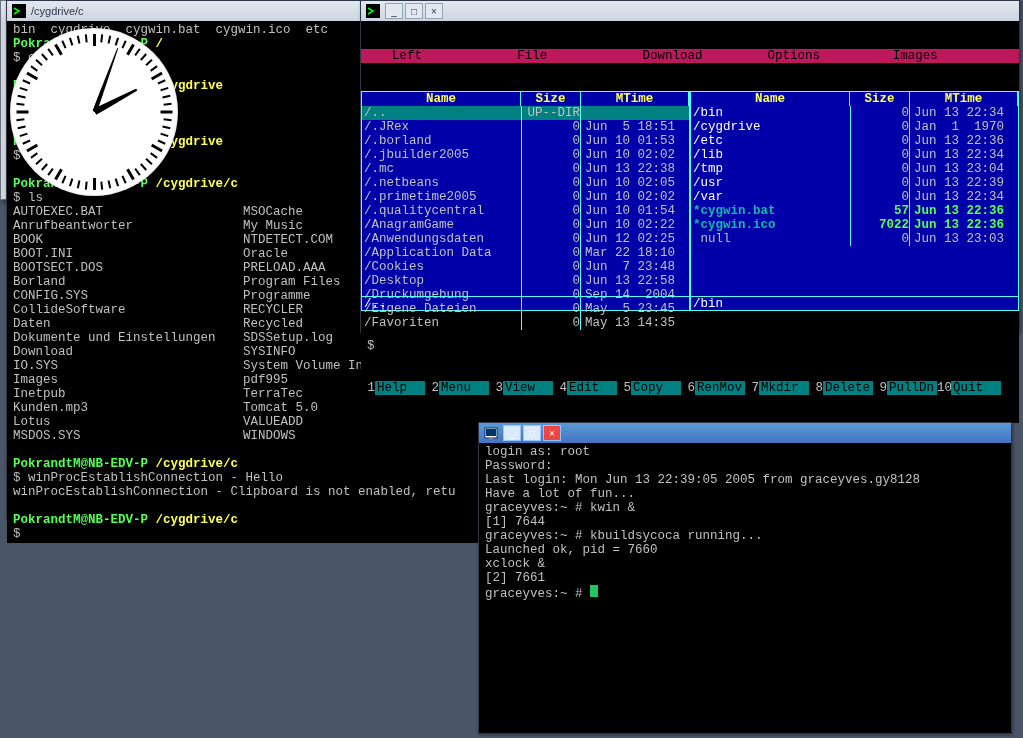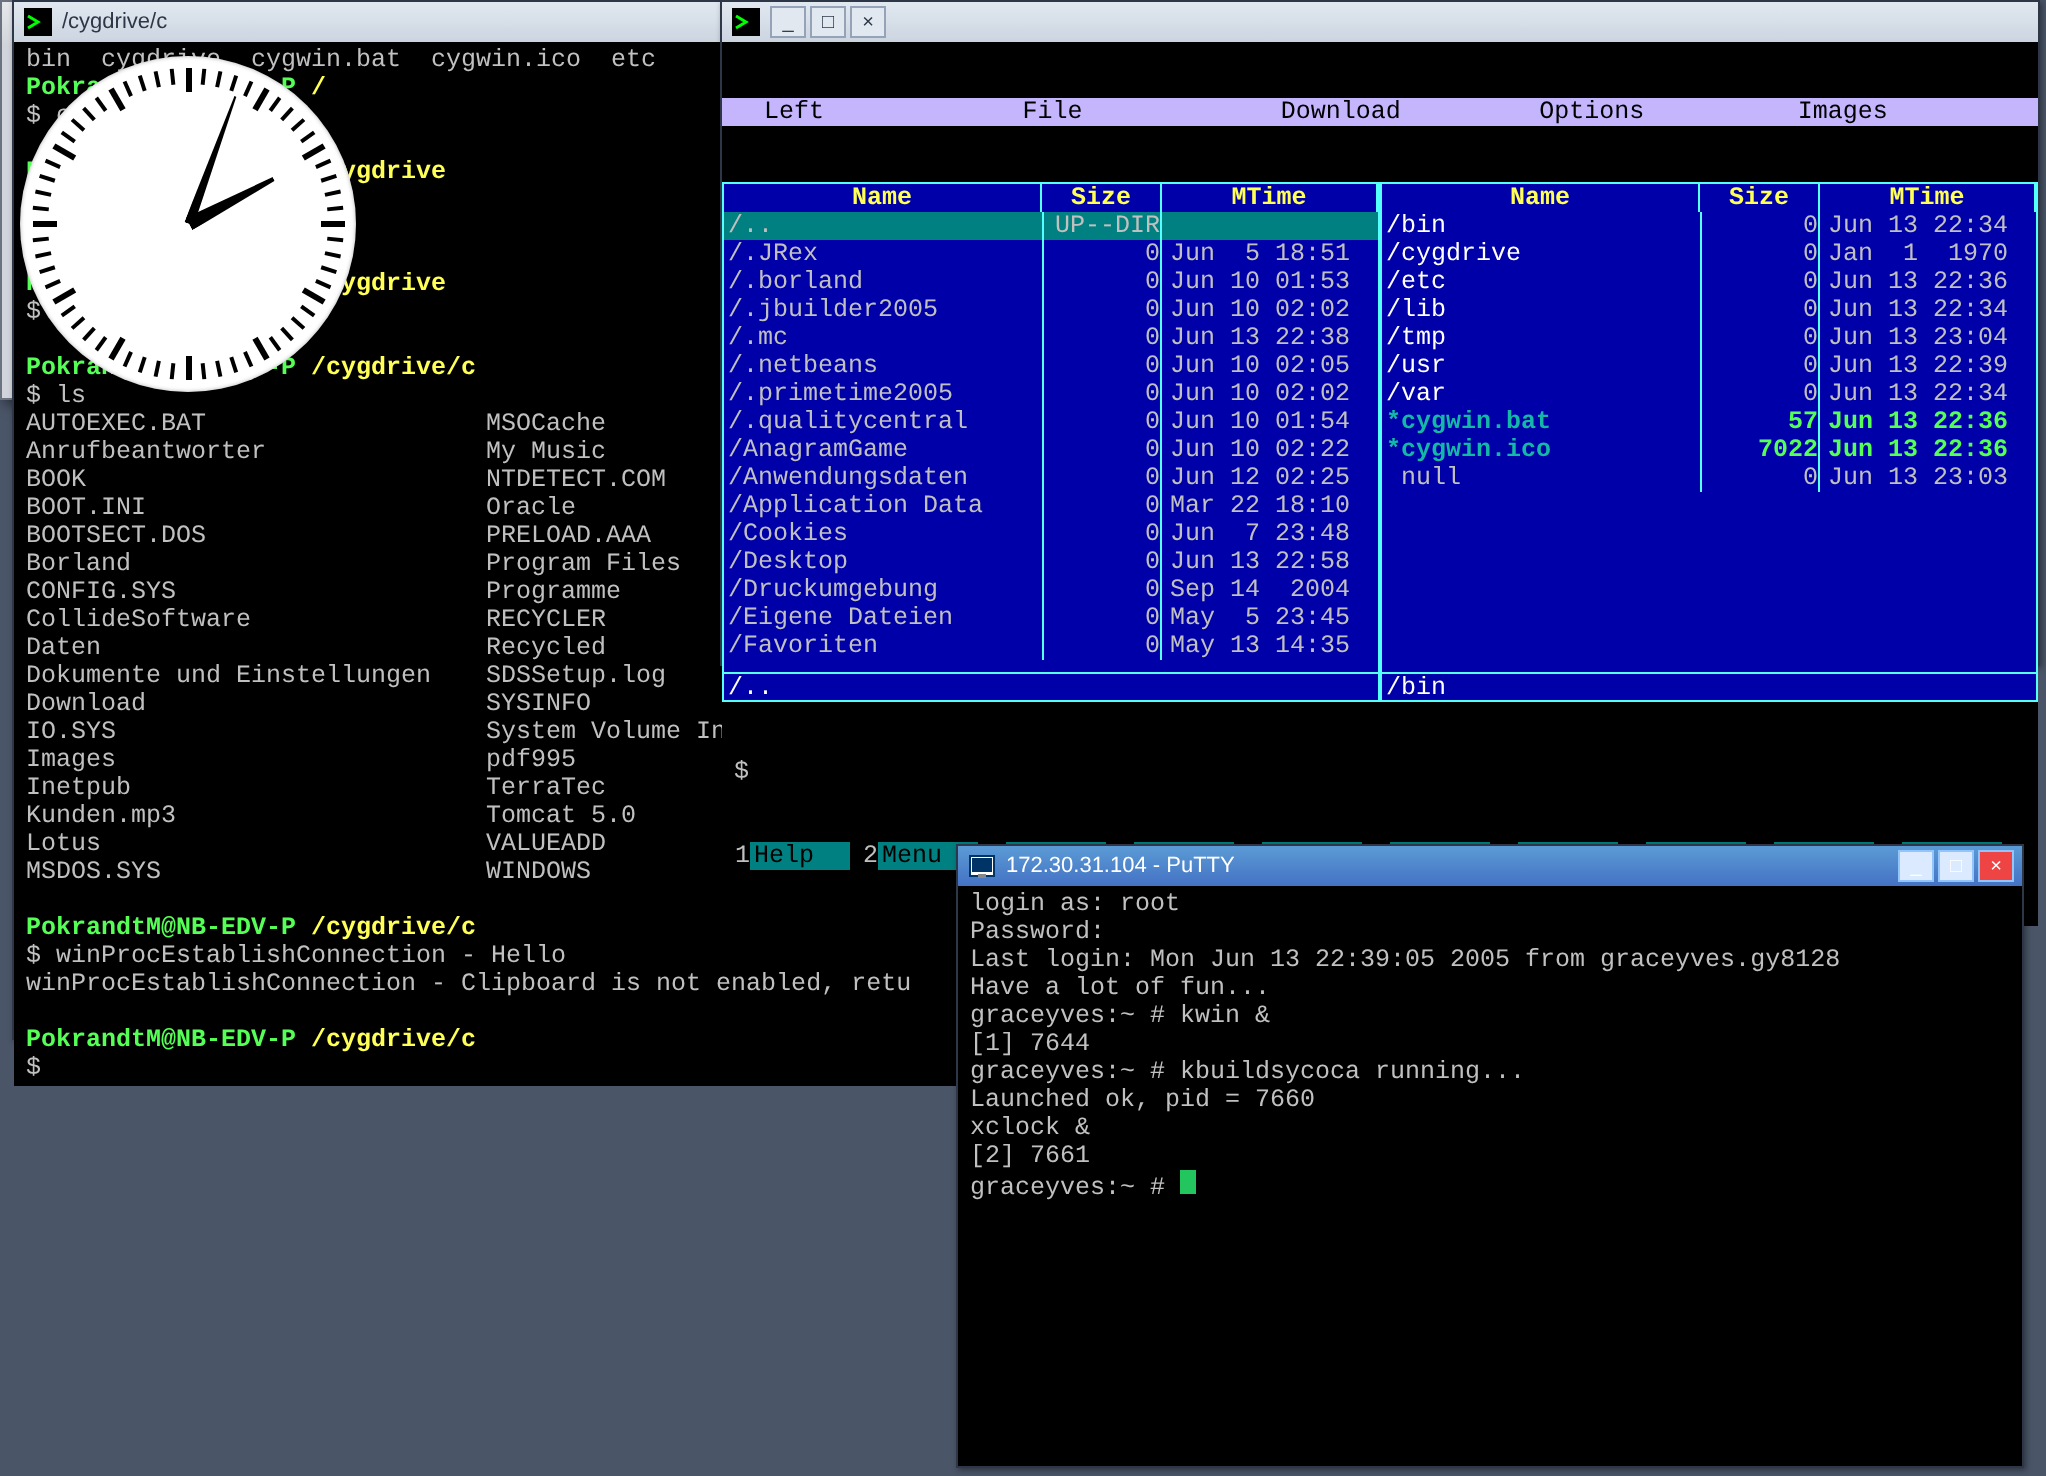--- a/index.html
+++ b/index.html
@@ -58,24 +58,24 @@
   .yellow { color: #ffff55; font-weight: bold; }
 
   
   .colrow span{display:inline-block;}
   .c1{width:230px;} .c2{width:210px;} .c3{width:auto;}
 
   
   #mcwin { left: 360px; top: 0; width: 660px; height: 333px; }
   #mcwin .termbody { padding:0; }
   .mc-menu {
-    background:#c4b5fd;color:#000;display:flex;padding:0 6px;height:14px;
+    background:#be185d;color:#000;display:flex;padding:0 16px;height:14px;
   }
   .mc-menu span{width:140px;color:#000;}
-  .mc-panels{display:flex;height:260px;}
+  .mc-panels{display:flex;height:220px;}
   .mc-panel{flex:1;background:#0000a8;color:#55ffff;border:1px solid #55ffff;margin:0;position:relative;}
   .mc-header{display:flex;color:#ffff55;font-weight:bold;background:#0000a8;}
   .mc-header span{border-right:1px solid #55ffff;text-align:center;}
   .hn{flex:1;} .hs{width:60px;} .ht{width:108px;}
   .mc-row{display:flex;color:#c0c0c0;}
   .mc-row.sel{background:#008080;}
   .mc-row .n{flex:1;padding-left:2px;white-space:pre;overflow:hidden;}
   .mc-row .s{width:60px;text-align:right;border-left:1px solid #55ffff;border-right:1px solid #55ffff;}
   .mc-row .t{width:108px;text-align:left;padding-left:4px;white-space:pre;}
   .mc-row.exec .n{color:#14b8a6;font-weight:bold;}
@@ -151,21 +151,20 @@
 
 <div class="win" id="putty">
   <div class="titlebar">
     <span class="icon">
       <svg width="14" height="14" viewBox="0 0 14 14">
           <rect x="1" y="2" width="12" height="10" fill="#fff" stroke="#036"></rect>
           <rect x="2" y="3" width="10" height="7" fill="#003366"></rect>
           <rect x="5" y="11" width="4" height="2" fill="#888"></rect>
         </svg>
     </span>
-    <span class="title">172.30.31.104 - PuTTY</span>
     <div class="btns">
       <div class="tbtn">_</div>
       <div class="tbtn">□</div>
       <div class="tbtn close">×</div>
     </div>
   </div>
   <div class="termbody" id="puttybody"><div>login as: root</div><div>Password:</div><div>Last login: Mon Jun 13 22:39:05 2005 from graceyves.gy8128</div><div>Have a lot of fun...</div><div>graceyves:~ # kwin &amp;</div><div>[1] 7644</div><div>graceyves:~ # kbuildsycoca running...</div><div>Launched ok, pid = 7660</div><div>xclock &amp;</div><div>[2] 7661</div><div>graceyves:~ # <span class="cursor"></span></div></div>
 </div>
 
 <div id="xclock">

